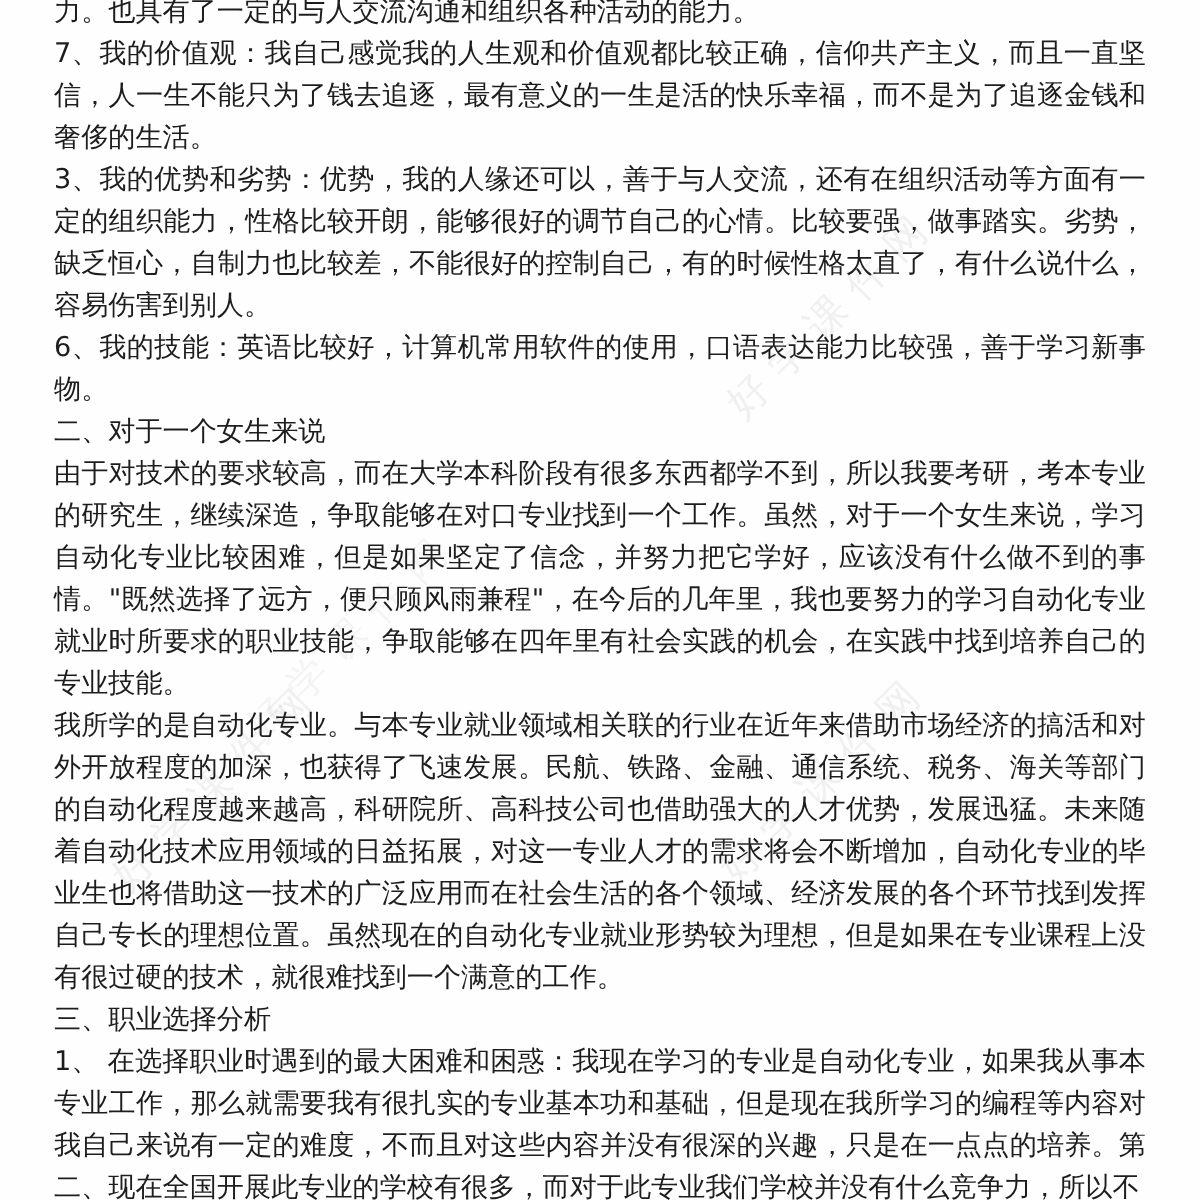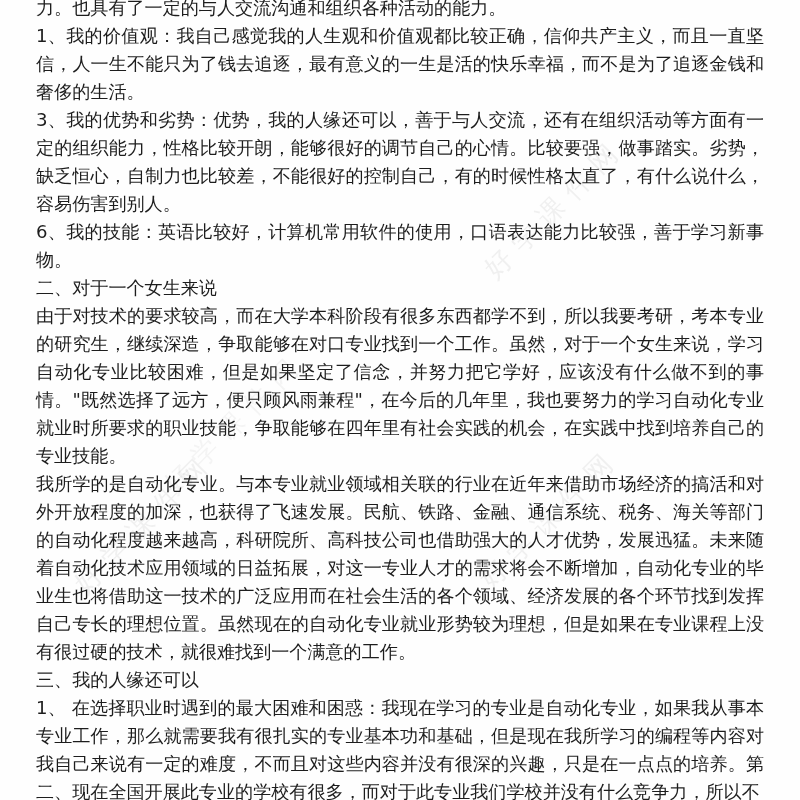--- a/index.html
+++ b/index.html
@@ -59,23 +59,23 @@
 
   <div class="wm-layer">
     <span class="wm a">好学课件网</span>
     <span class="wm b">好学课件网</span>
     <span class="wm c">好学课件网</span>
     <span class="wm d">好学课件网</span>
   </div>
 
   <div class="textflow">
     <p>力。也具有了一定的与人交流沟通和组织各种活动的能力。</p>
-    <p>1、我的价值观：我自己感觉我的人生观和价值观都比较正确，信仰共产主义，而且一直坚信，人一生不能只为了钱去追逐，最有意义的一生是活的快乐幸福，而不是为了追逐金钱和奢侈的生活。</p>
+    <p>7、我的价值观：我自己感觉我的人生观和价值观都比较正确，信仰共产主义，而且一直坚信，人一生不能只为了钱去追逐，最有意义的一生是活的快乐幸福，而不是为了追逐金钱和奢侈的生活。</p>
     <p>3、我的优势和劣势：优势，我的人缘还可以，善于与人交流，还有在组织活动等方面有一定的组织能力，性格比较开朗，能够很好的调节自己的心情。比较要强，做事踏实。劣势，缺乏恒心，自制力也比较差，不能很好的控制自己，有的时候性格太直了，有什么说什么，容易伤害到别人。</p>
     <p>6、我的技能：英语比较好，计算机常用软件的使用，口语表达能力比较强，善于学习新事物。</p>
     <p>二、对于一个女生来说</p>
     <p>由于对技术的要求较高，而在大学本科阶段有很多东西都学不到，所以我要考研，考本专业的研究生，继续深造，争取能够在对口专业找到一个工作。虽然，对于一个女生来说，学习自动化专业比较困难，但是如果坚定了信念，并努力把它学好，应该没有什么做不到的事情。"既然选择了远方，便只顾风雨兼程"，在今后的几年里，我也要努力的学习自动化专业就业时所要求的职业技能，争取能够在四年里有社会实践的机会，在实践中找到培养自己的专业技能。</p>
     <p>我所学的是自动化专业。与本专业就业领域相关联的行业在近年来借助市场经济的搞活和对外开放程度的加深，也获得了飞速发展。民航、铁路、金融、通信系统、税务、海关等部门的自动化程度越来越高，科研院所、高科技公司也借助强大的人才优势，发展迅猛。未来随着自动化技术应用领域的日益拓展，对这一专业人才的需求将会不断增加，自动化专业的毕业生也将借助这一技术的广泛应用而在社会生活的各个领域、经济发展的各个环节找到发挥自己专长的理想位置。虽然现在的自动化专业就业形势较为理想，但是如果在专业课程上没有很过硬的技术，就很难找到一个满意的工作。</p>
-    <p>三、我的人缘还可以</p>
+    <p>三、职业选择分析</p>
     <p>1、 在选择职业时遇到的最大困难和困惑：我现在学习的专业是自动化专业，如果我从事本专业工作，那么就需要我有很扎实的专业基本功和基础，但是现在我所学习的编程等内容对我自己来说有一定的难度，不而且对这些内容并没有很深的兴趣，只是在一点点的培养。第二、现在全国开展此专业的学校有很多，而对于此专业我们学校并没有什么竞争力，所以不</p>
   </div>
 
 </div>
 
 </body></html>

